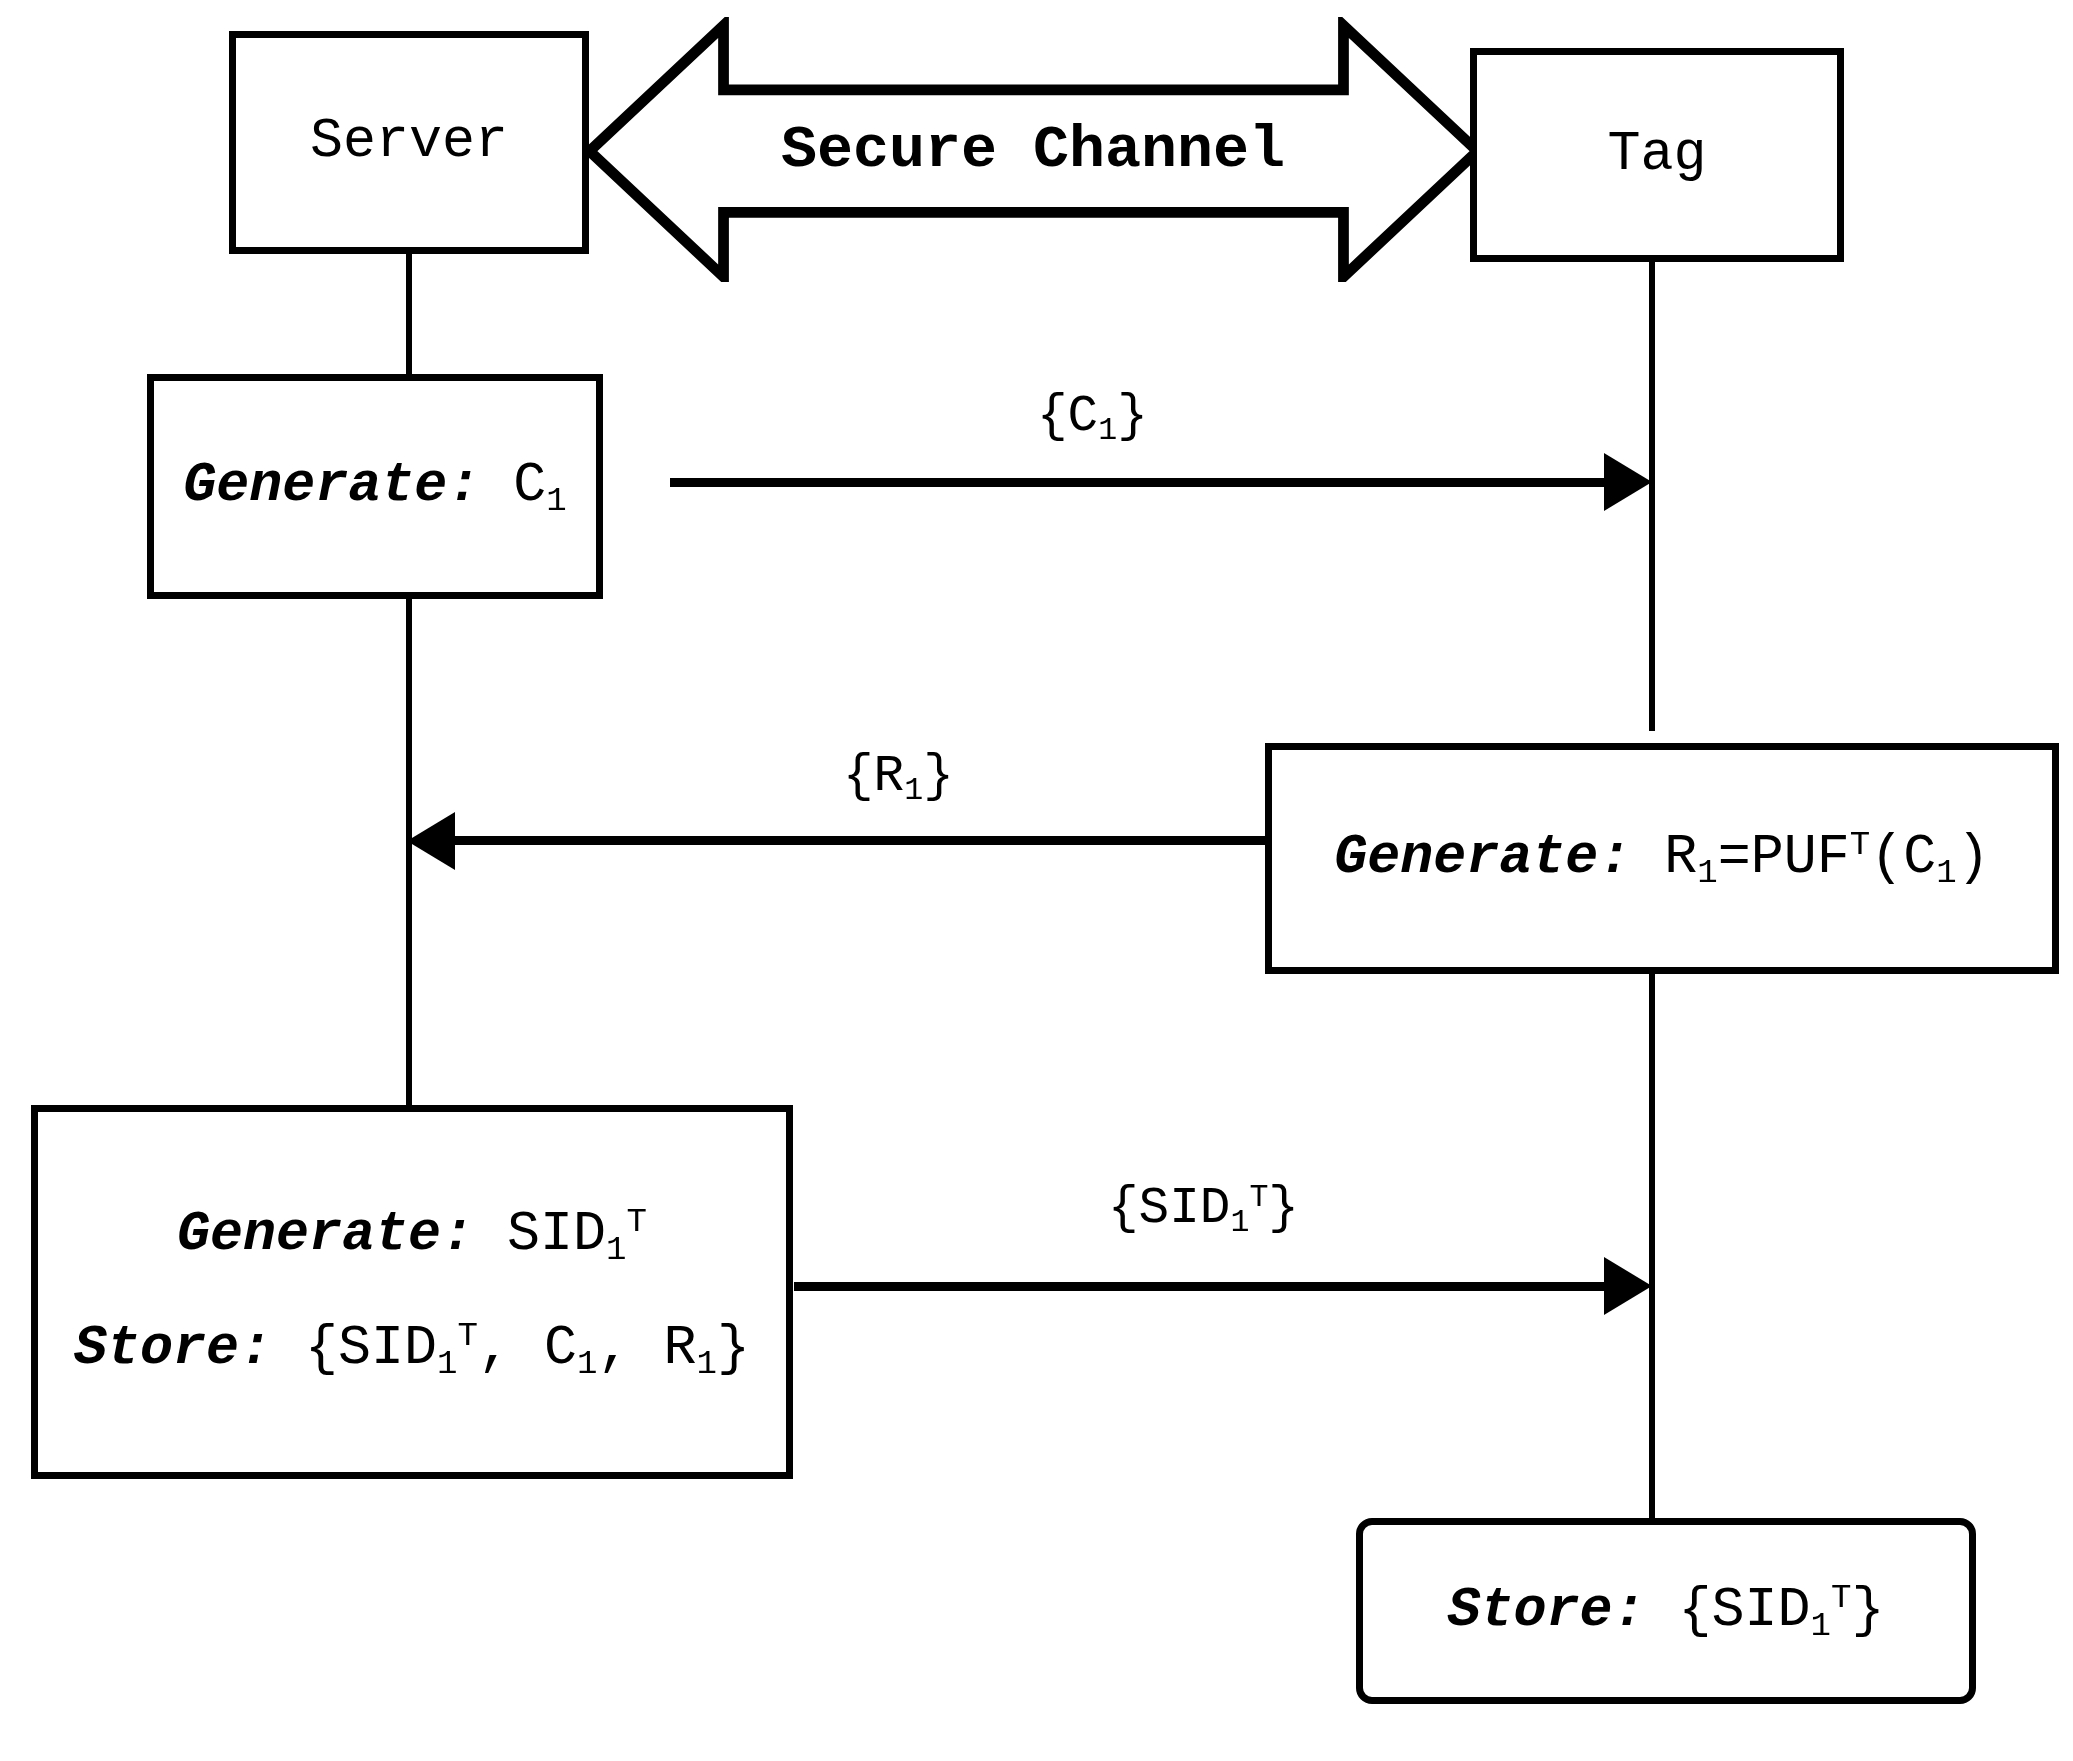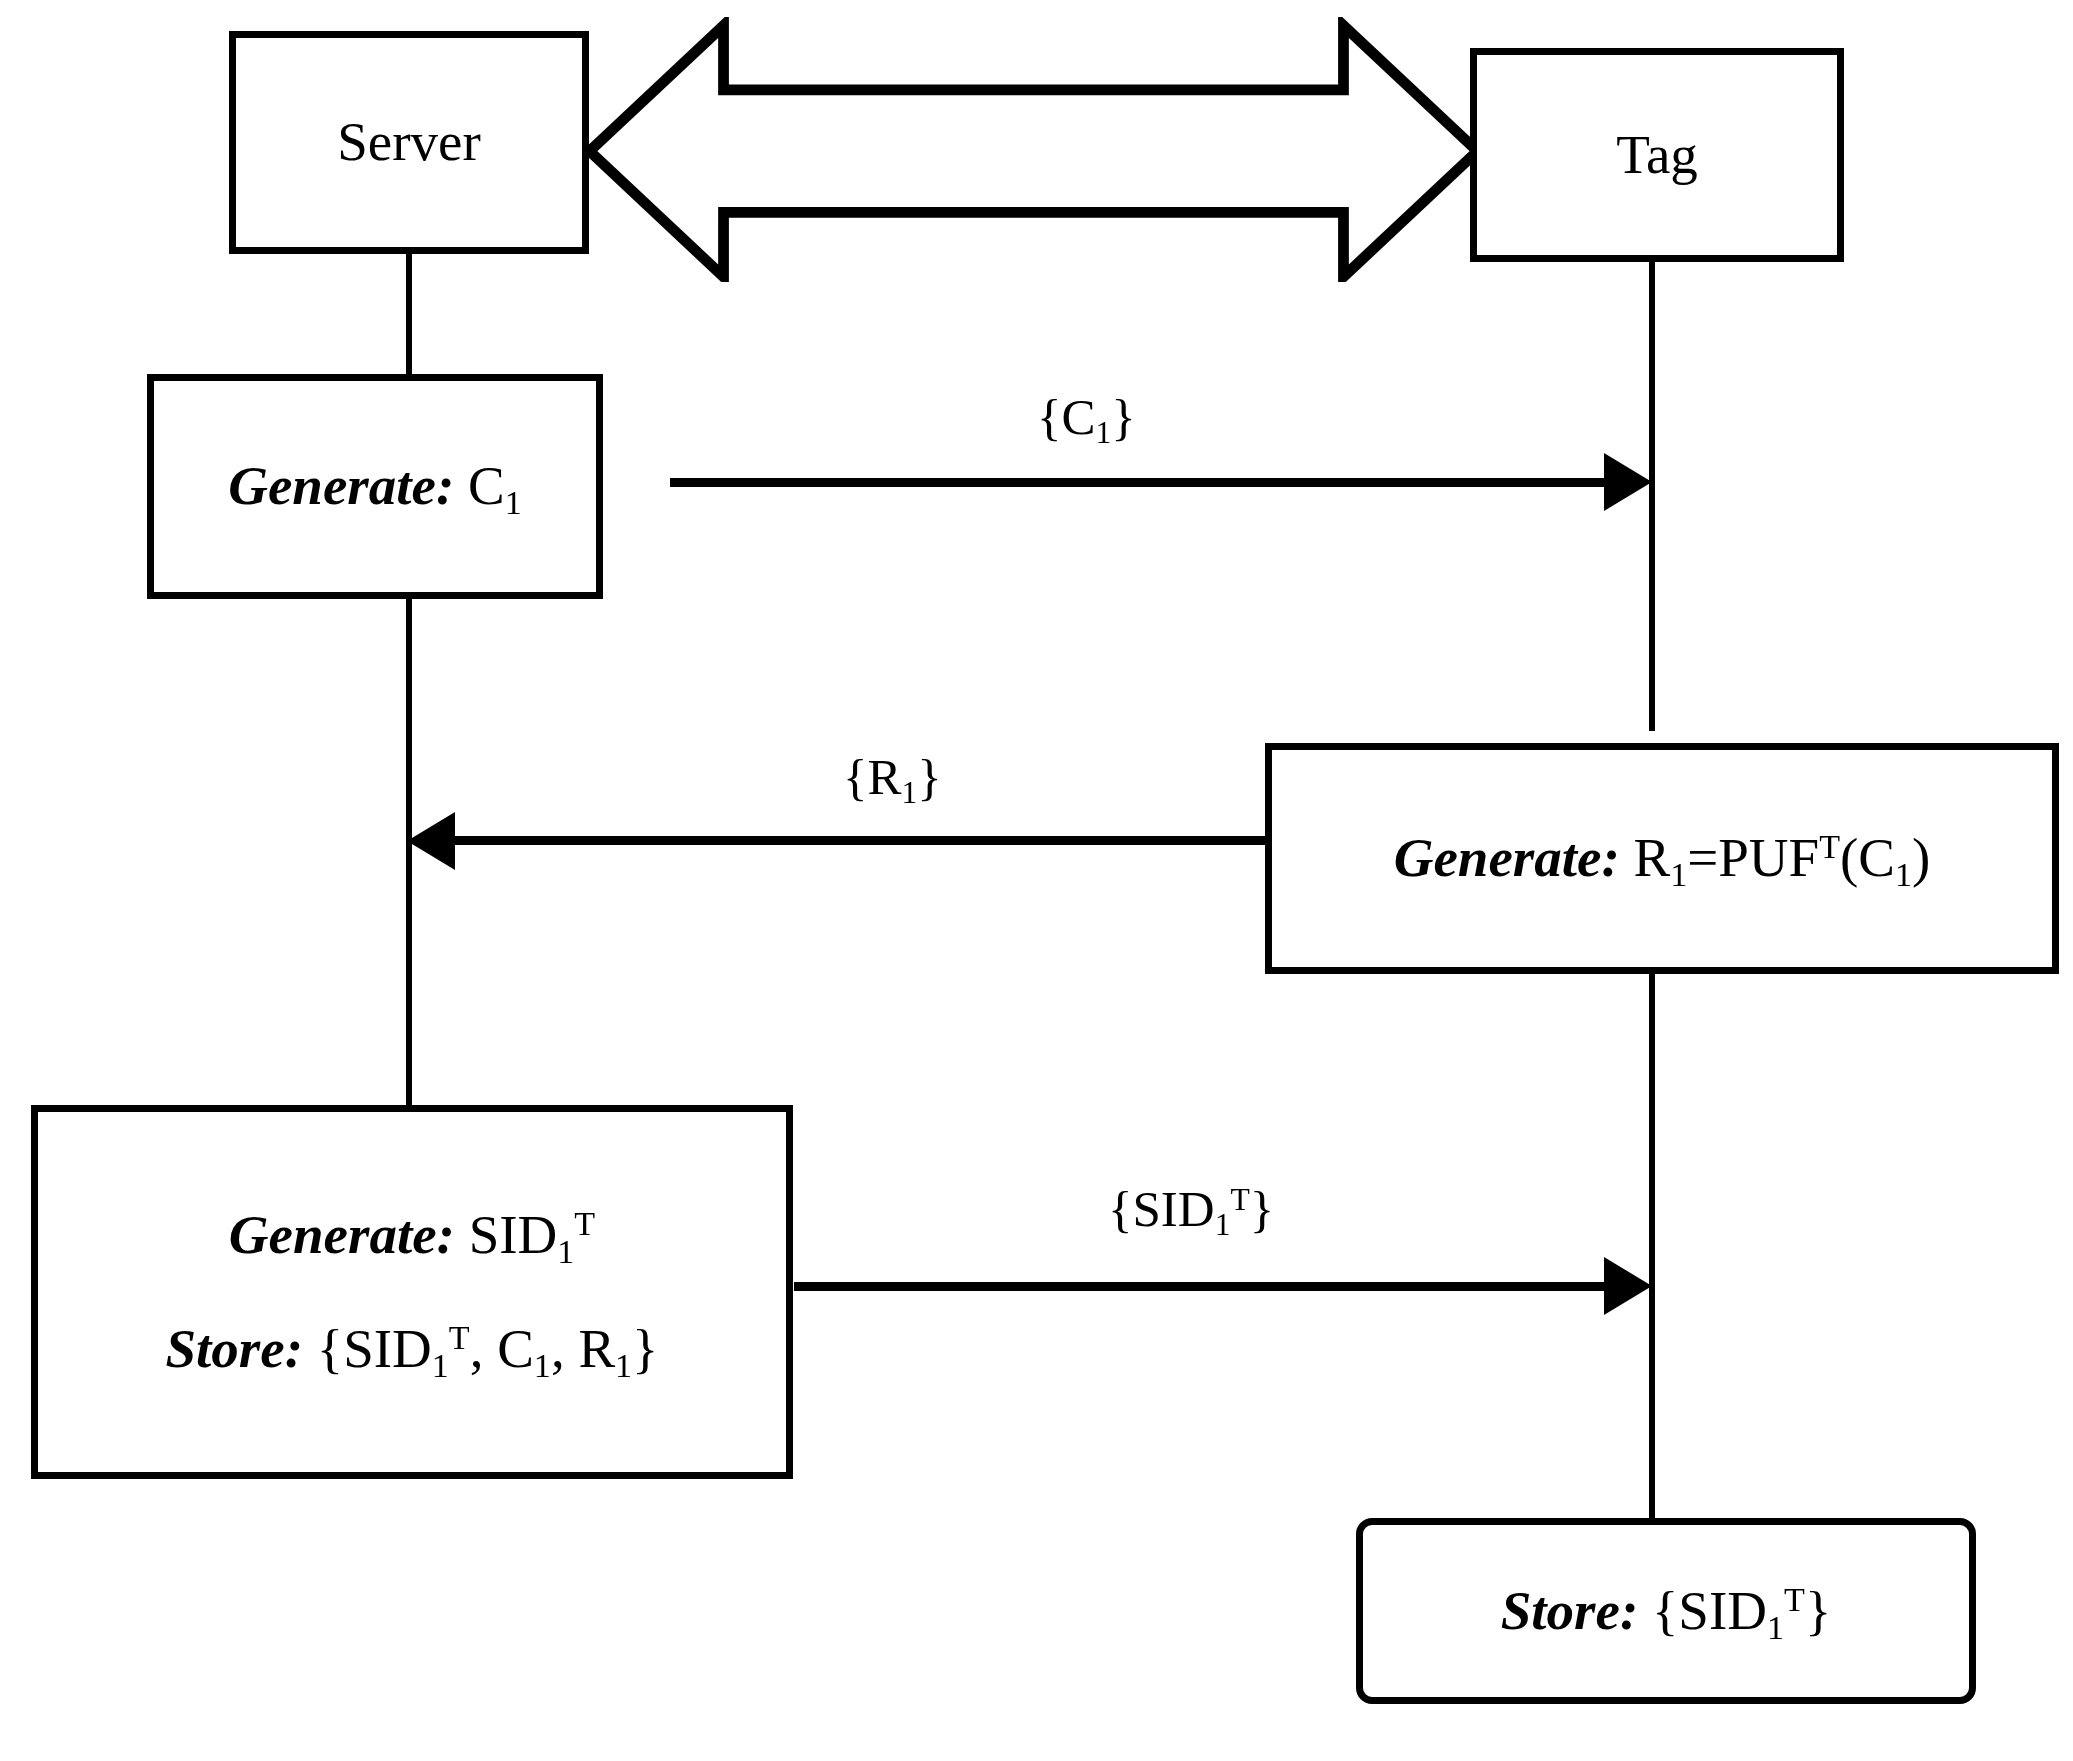--- a/index.html
+++ b/index.html
@@ -6,21 +6,21 @@
     margin: 0;
     padding: 0;
     background: #ffffff;
   }
   #canvas {
     position: relative;
     width: 2073px;
     height: 1761px;
     background: #ffffff;
     overflow: hidden;
-    font-family: Liberation Serif, serif;
+    font-family: Liberation Mono, monospace;
     color: #000000;
   }
 
   
   .box {
     position: absolute;
     box-sizing: border-box;
     border: 7.4px solid #000000;
     background: #ffffff;
     display: flex;
@@ -117,20 +117,23 @@
 
   <div class="box entity-box" style="left:1470px; top:48px; width:374px; height:214px;text-align:center;">
     <span>Tag</span>
   </div>
 
   <div class="dblarrow" style="left:583px; top:16.5px; width:901px; height:265px;">
     <svg width="901" height="265" viewBox="0 0 1090 320">
       <polygon points="8,162 170,10 170,88 920,88 920,10 1082,162 920,314 920,236 170,236 170,314" fill="none" stroke="#000000" stroke-width="13" stroke-linejoin="miter"></polygon>
     </svg>
   </div>
+  <div class="dblarrow-label" style="left:781px; top:116px;">
+    <span>Secure Channel</span>
+  </div>
 
   <div class="box proc-box" style="left:147px; top:374px; width:456px; height:225px;">
     <div class="proc-line">
       <span class="kw">Generate:</span>
       <span>
         <span>C</span><sub>1</sub>
       </span>
     </div>
   </div>
 

